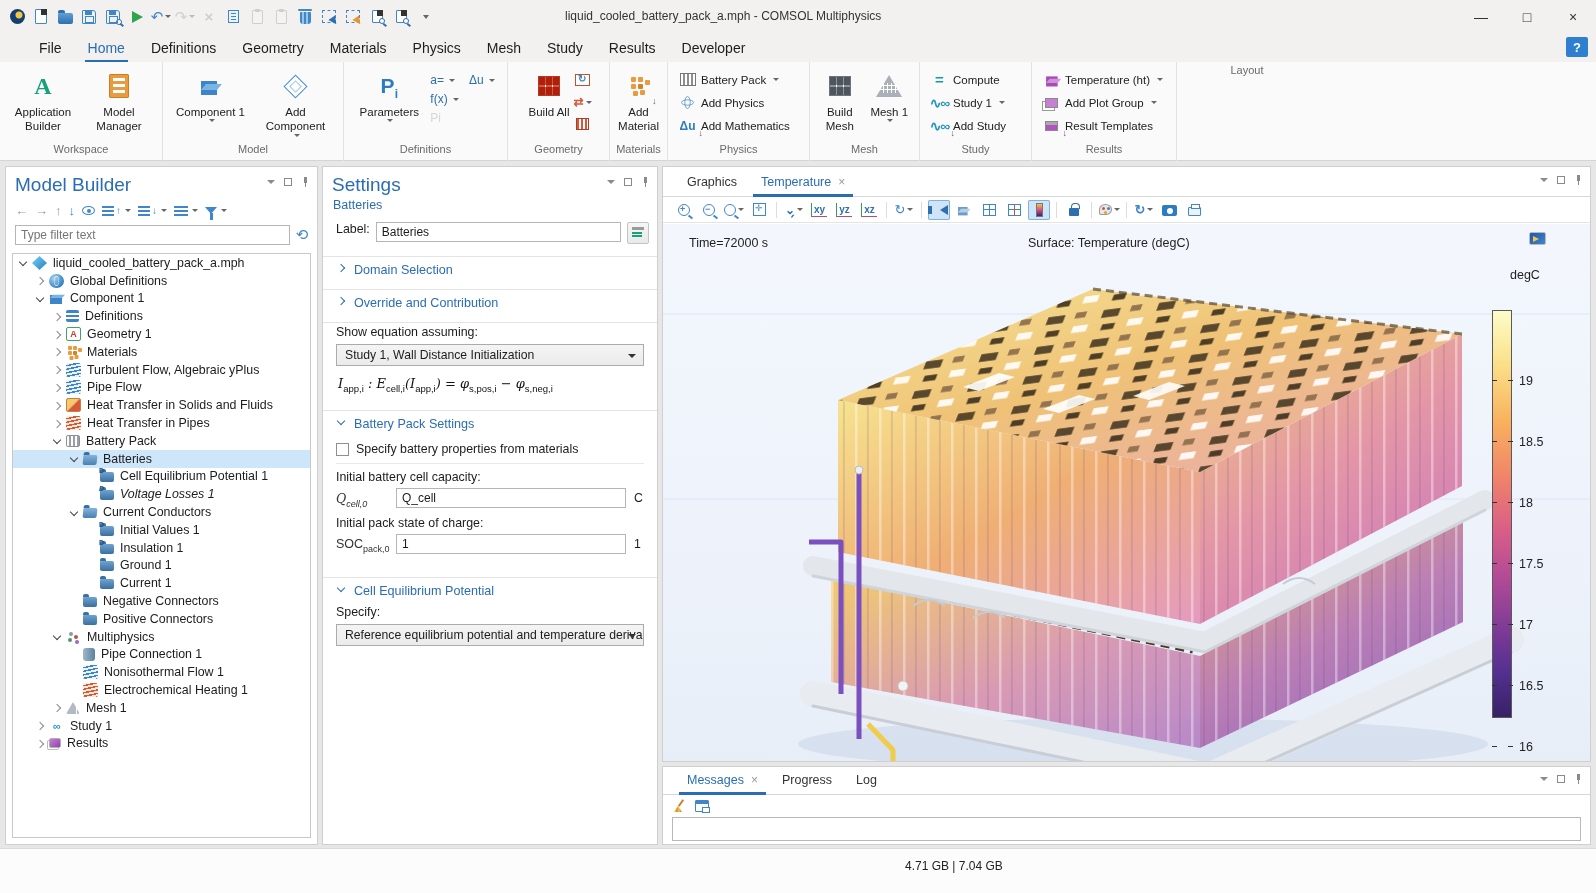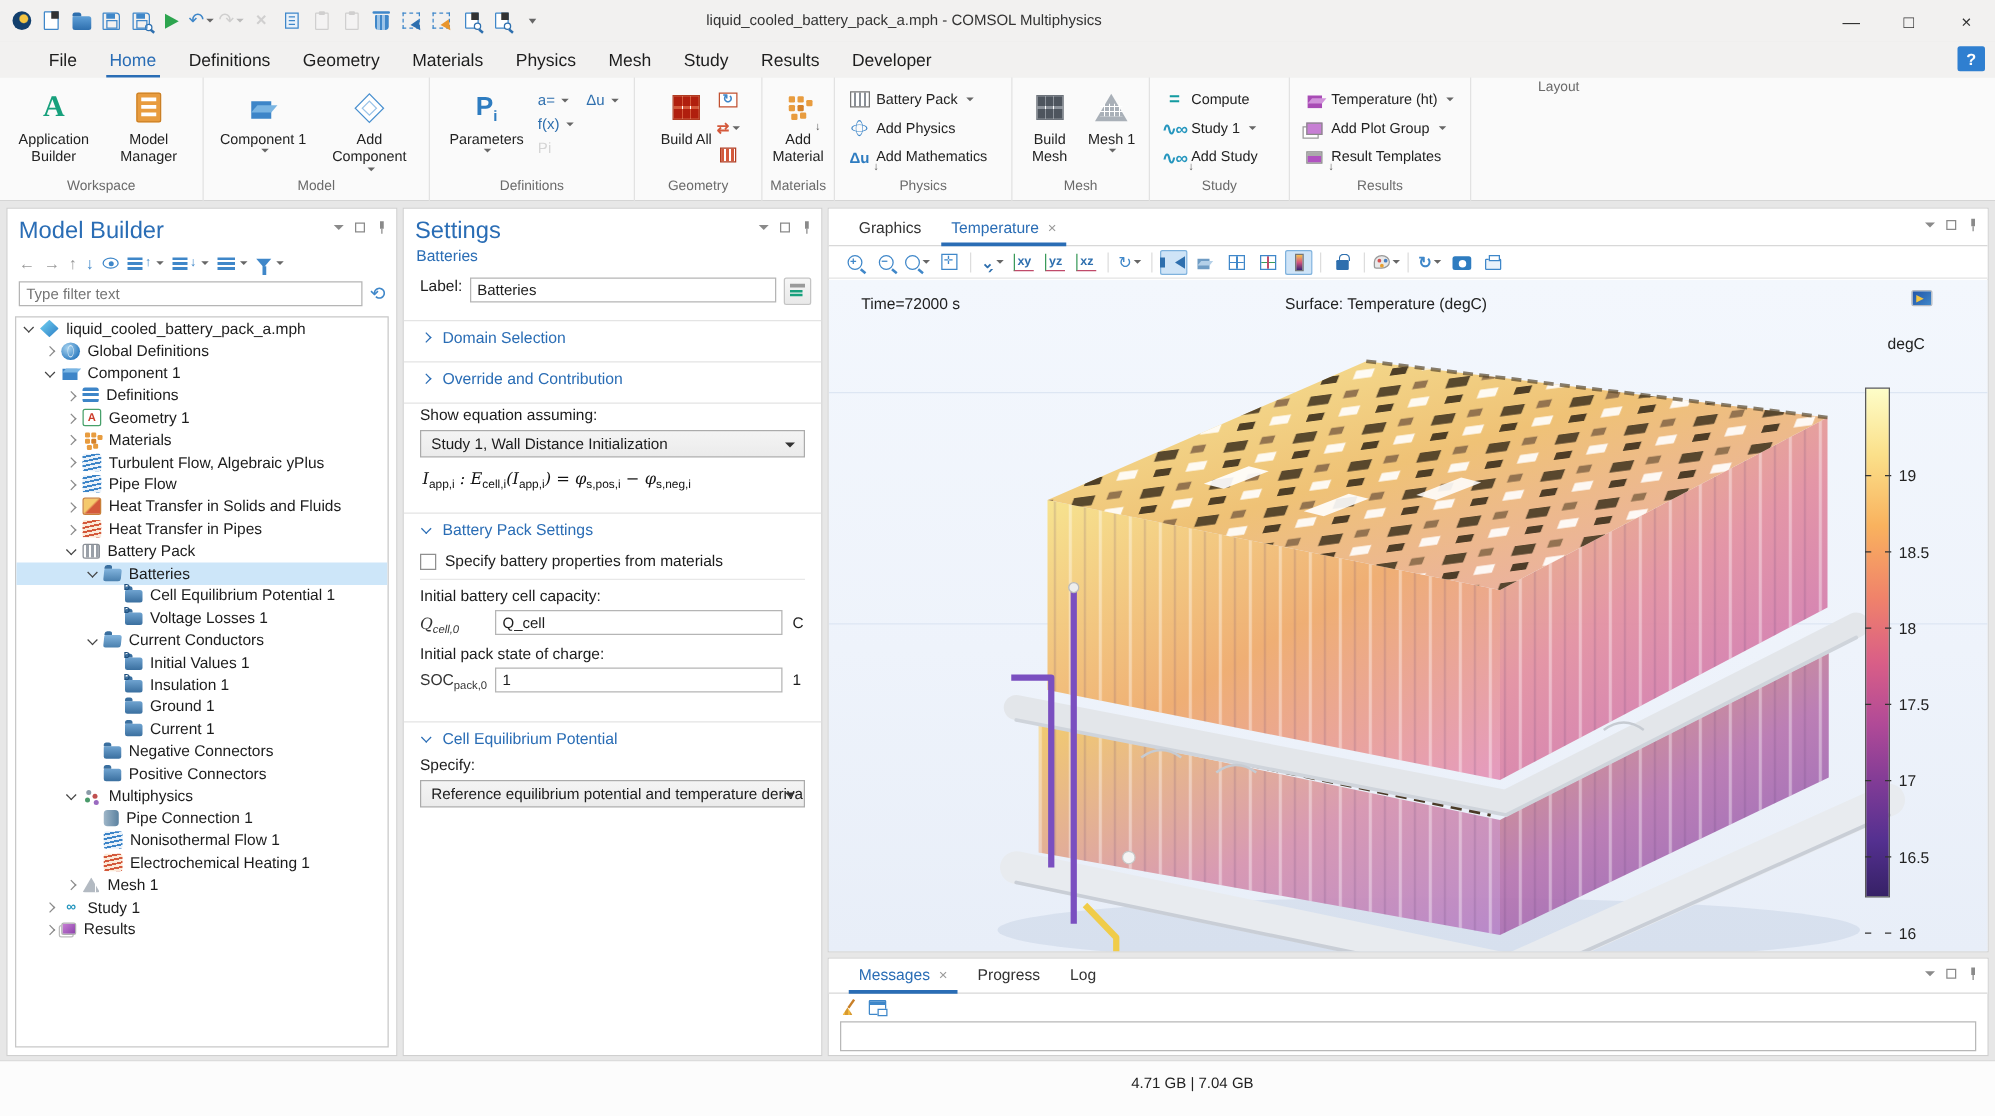--- a/index.html
+++ b/index.html
@@ -148,21 +148,21 @@
 .tlabel{padding-left:1px}
 
 .setrow{display:flex;align-items:flex-start;padding:0 8px 0 13px;gap:6px}
 #lblrow{margin-top:10px}
 .cap{font-size:12.4px;color:#1c1c1c}
 .tinput{height:20px;border:1px solid #b5b5b5;font-size:12px;padding:0 5px;color:#1c1c1c;background:#fff}
 .lblbtn{width:22px;height:22px;border:1px solid #c4c4c4;background:linear-gradient(180deg,#f6f6f6,#e9e9e9);border-radius:2px;position:relative;flex:none}
 .lblbtn:before{content:'';position:absolute;left:4px;top:4px;right:4px;height:3px;background:#9a9a9a}
 .lblbtn:after{content:'';position:absolute;left:4px;top:9px;width:10px;height:1.5px;background:#17a07c;box-shadow:0 3px 0 #17a07c}
 .sec{border-top:1px solid #e4e4e4;margin-top:7px}
-.sechead{display:flex;align-items:center;gap:8px;padding:6px 0 5px 13px;color:#2a6db5;font-size:12.6px}
+.sechead{display:flex;align-items:flex-start;gap:8px;padding:6px 0 5px 13px;color:#2a6db5;font-size:12.6px}
 .schev{width:10px;height:10px;position:relative;flex:none}
 .schev.c:before{content:'';position:absolute;left:2px;top:2px;width:5px;height:5px;border-right:1.5px solid #2a6db5;border-bottom:1.5px solid #2a6db5;transform:rotate(-45deg)}
 .schev.e:before{content:'';position:absolute;left:2px;top:1px;width:5px;height:5px;border-right:1.5px solid #2a6db5;border-bottom:1.5px solid #2a6db5;transform:rotate(45deg)}
 .secbody{padding:2px 13px 8px 13px;font-size:12.3px}
 .dropdown{height:22px;background:linear-gradient(180deg,#f4f4f4,#ebebeb);border:1px solid #ababab;display:flex;align-items:center;padding:0 22px 0 8px;position:relative;margin-top:5px;font-size:12.2px;color:#1c1c1c;white-space:nowrap;overflow:hidden}
 .dropdown:after{content:'';position:absolute;right:7px;top:9px;width:0;height:0;border-left:4px solid transparent;border-right:4px solid transparent;border-top:4.5px solid #333}
 .formula{font-family:"DejaVu Serif",serif;font-style:italic;font-size:13px;padding:10px 2px 4px 2px;color:#111}
 .formula sub{font-size:9.5px;font-style:normal}
 .cbrow{display:flex;align-items:center;gap:7px;padding:4px 0 7px 0;border-bottom:1px solid #e8e8e8;margin-bottom:6px}
 .cbox{width:13px;height:13px;border:1px solid #8f8f8f;background:#fff;flex:none}
@@ -609,21 +609,21 @@
       <div class="trow sel" style="padding-left: 55px;">
         <span class="chev expanded"></span>
         <span class="ticon fold open"></span>
         <span class="tlabel">Batteries</span>
       </div>
       <div class="trow" style="padding-left: 72px;">
         <span class="chev none"></span>
         <span class="ticon fold dfold"></span>
         <span class="tlabel">Cell Equilibrium Potential 1</span>
       </div>
-      <div class="trow" style="padding-left: 72px;">
+      <div class="trow" style="padding-left: 72px; font-style: italic;">
         <span class="chev none"></span>
         <span class="ticon fold dfold"></span>
         <span class="tlabel">Voltage Losses 1</span>
       </div>
       <div class="trow" style="padding-left: 55px;">
         <span class="chev expanded"></span>
         <span class="ticon fold open"></span>
         <span class="tlabel">Current Conductors</span>
       </div>
       <div class="trow" style="padding-left: 72px;">

